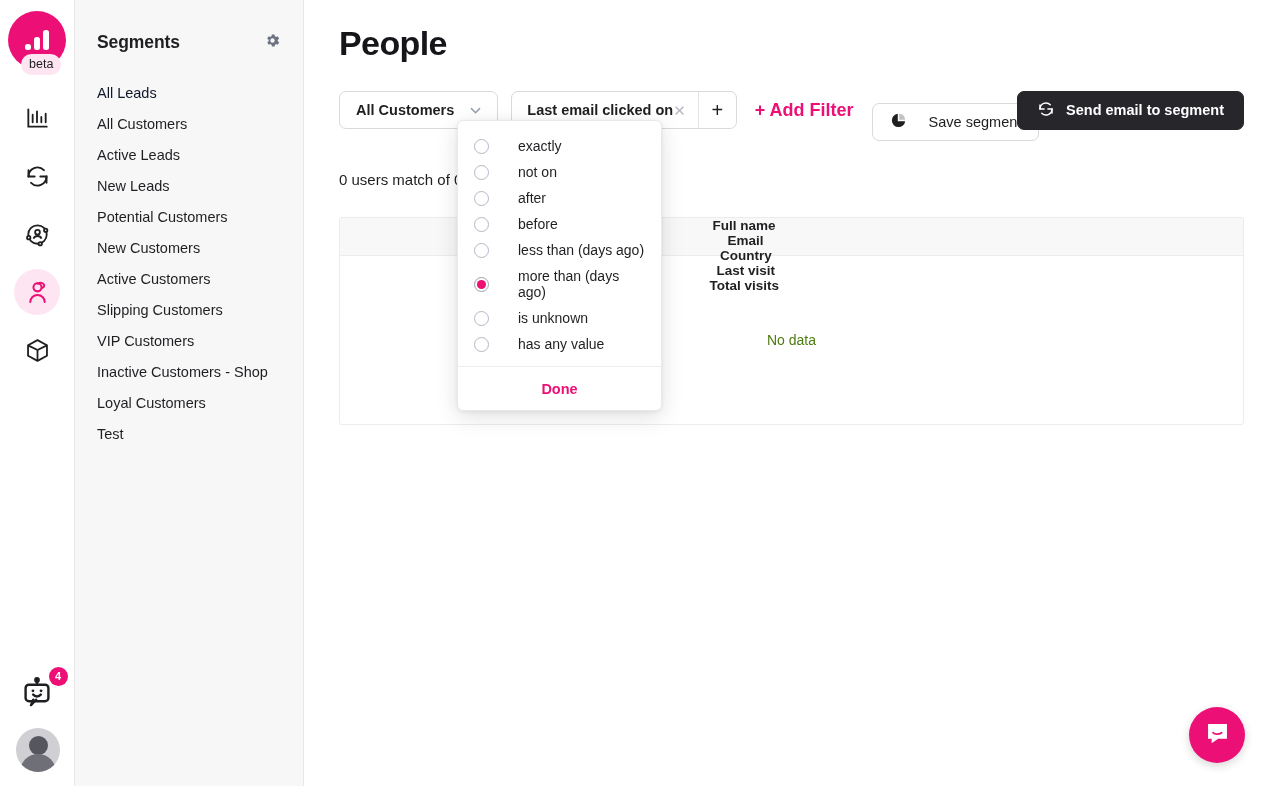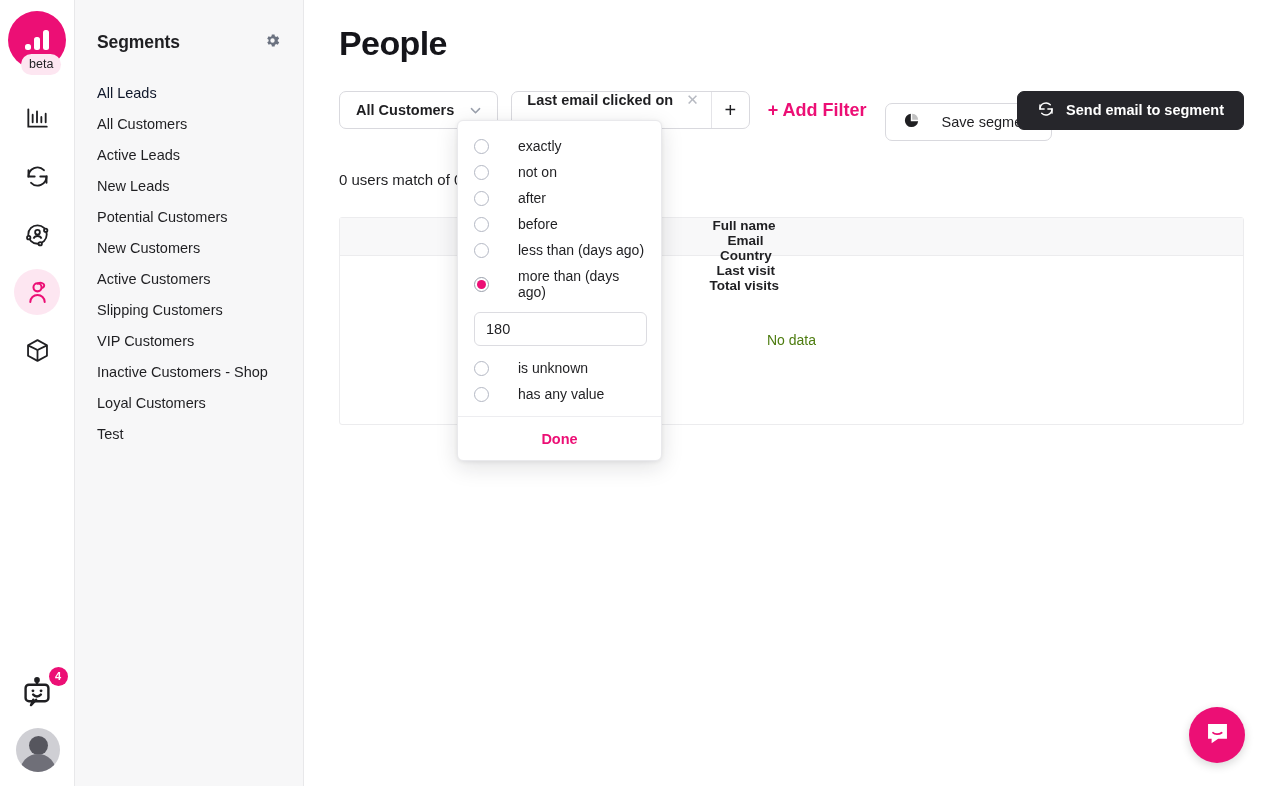--- a/index.html
+++ b/index.html
@@ -172,24 +172,24 @@
   .filter-group {
     display: inline-flex;
     margin-left: 13px;
     border: 1px solid #d9d9de;
     border-radius: 7px;
     height: 38px;
     background: #fff;
     overflow: hidden;
   }
   .filter-chip {
-    display: inline-flex; align-items: flex-start;
+    display: inline-flex; align-items: center;
     padding: 0 12px 0 15px;
     font-size: 14.5px; font-weight: bold; color: #1f1f22;
-    gap: 13px; cursor: pointer;
+    cursor: pointer;
   }
   .filter-chip .x { color: #b6b9c1; font-size: 15px; line-height: 1; font-weight: normal; }
   .filter-add {
     width: 38px;
     border-left: 1px solid #e4e4e8;
     display: inline-flex; align-items: center; justify-content: center;
     font-size: 20px; color: #1f1f22; cursor: pointer; line-height: 1;
   }
   .add-filter {
     margin-left: 18px;
@@ -537,21 +537,20 @@
       </div>
       <div class="opt">
         <span class="radio"></span>
         <span>less than (days ago)</span>
       </div>
       <div class="opt">
         <span class="radio sel"></span>
         <span>more than (days ago)</span>
       </div>
 
-      <input class="val-input" type="text" value="180" style="">
 
       <div class="opt">
         <span class="radio"></span>
         <span>is unknown</span>
       </div>
       <div class="opt">
         <span class="radio"></span>
         <span>has any value</span>
       </div>
 

